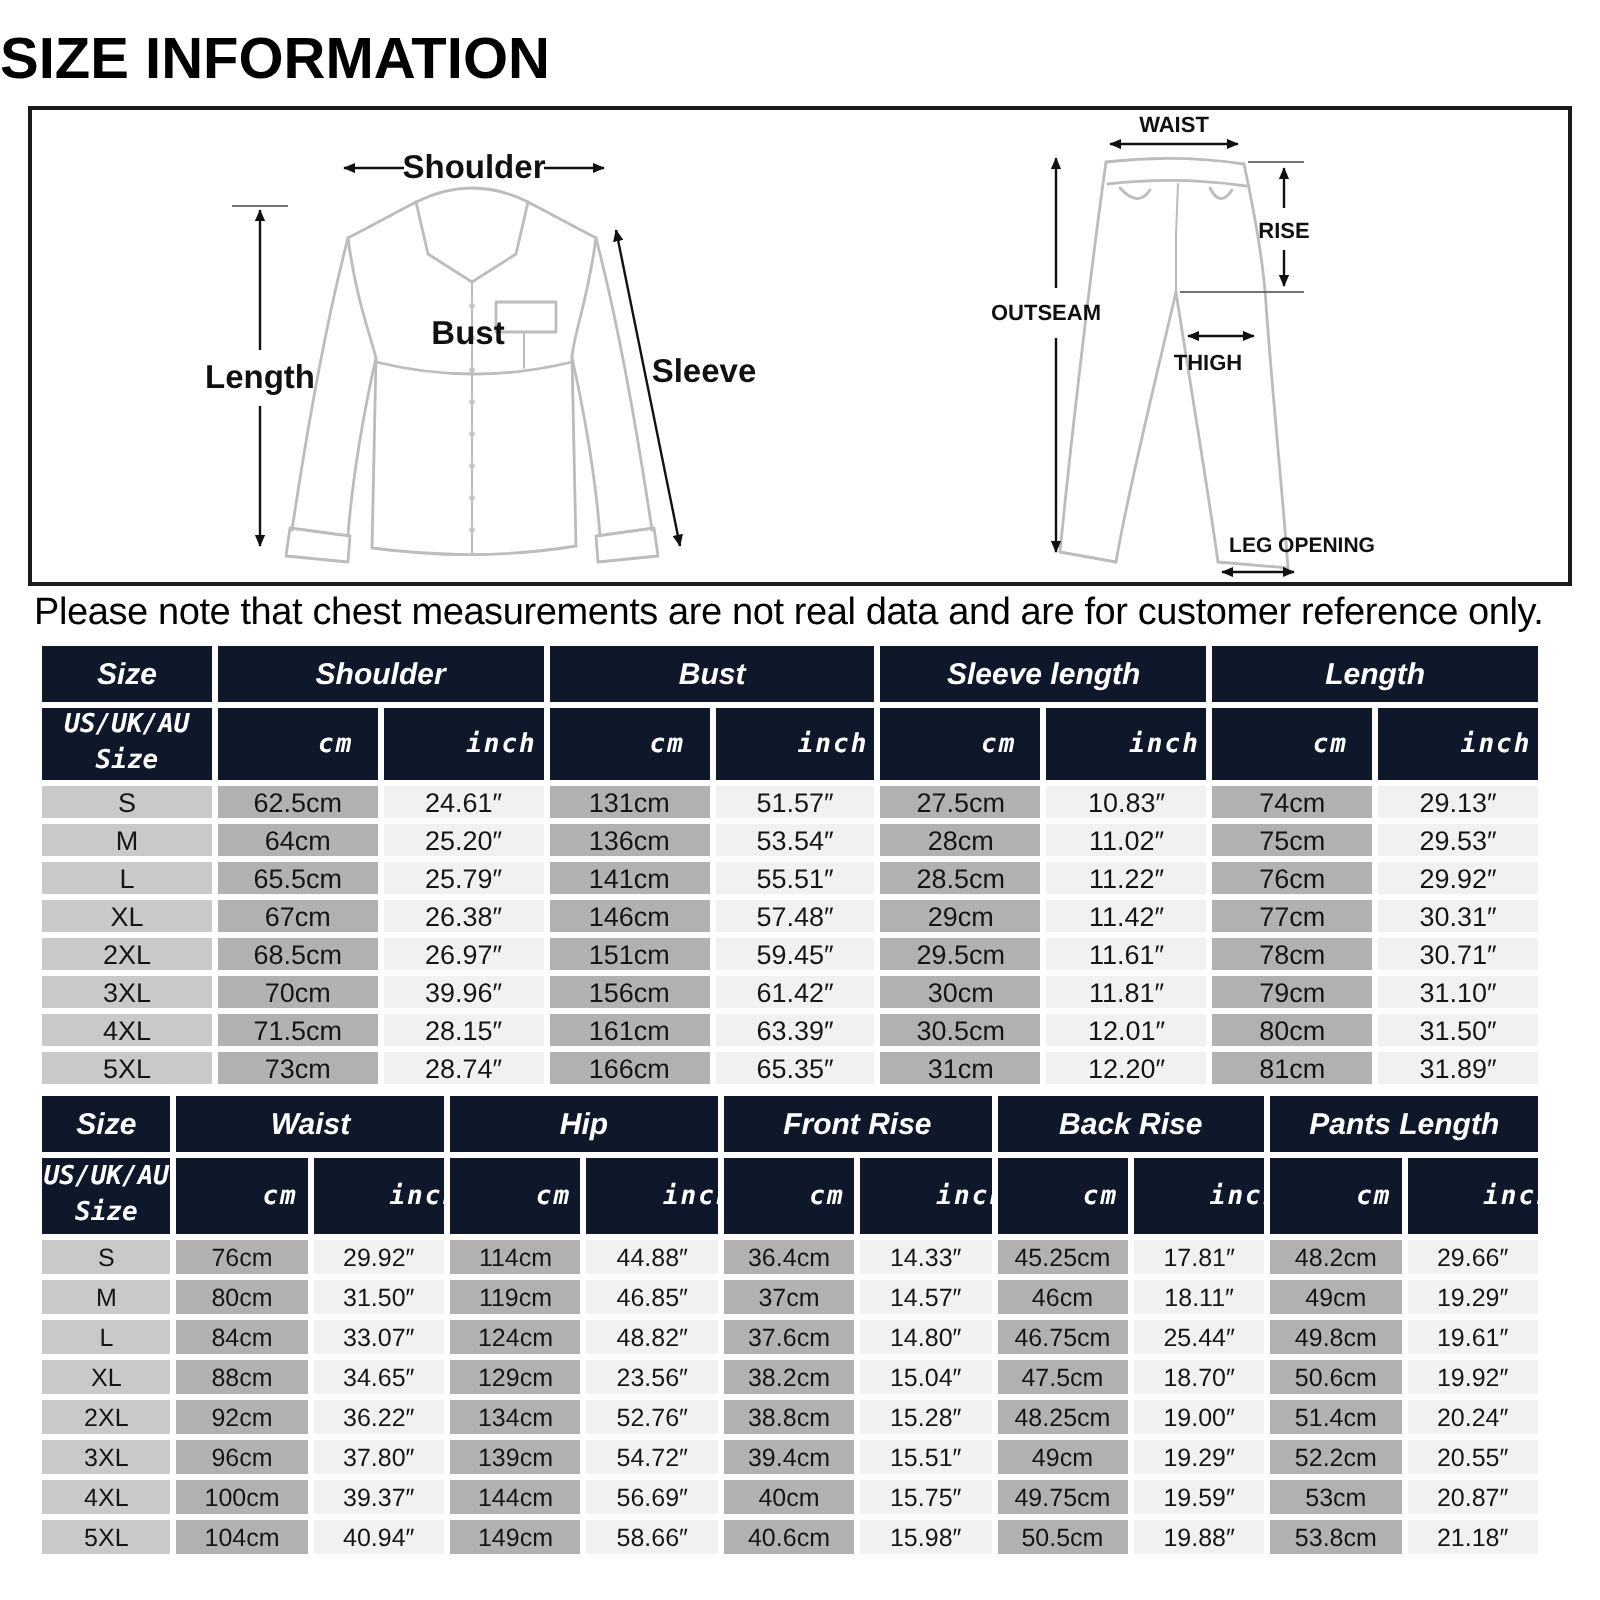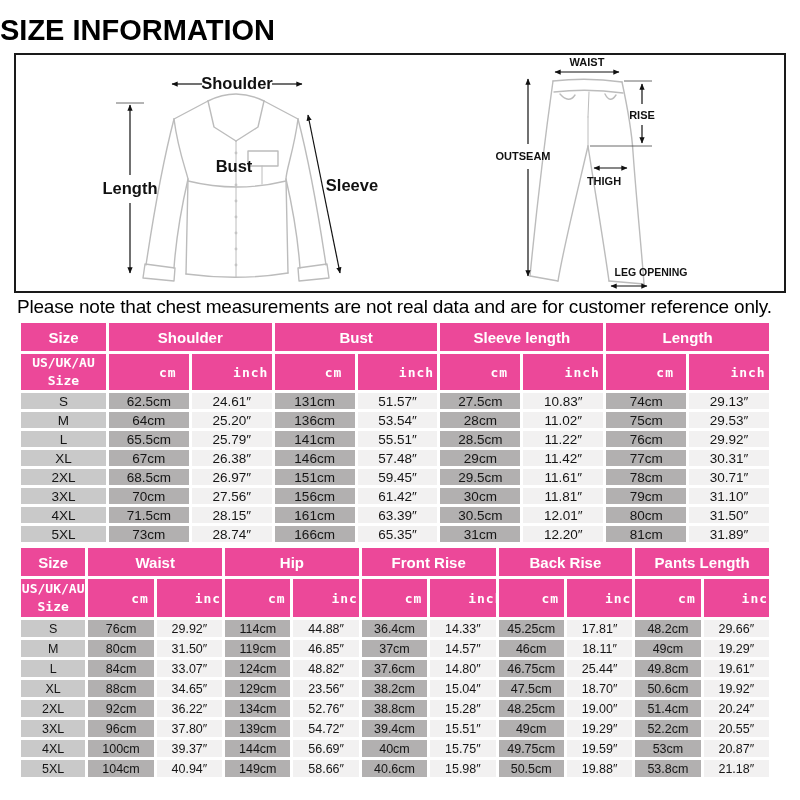--- a/index.html
+++ b/index.html
@@ -14,21 +14,21 @@
   .arrowln{stroke:#111;stroke-width:1.2;fill:none;}
   .tick{stroke:#444;stroke-width:0.8;fill:none;}
   .lbl-big{font-size:16.5px;font-weight:bold;}
   .lbl-sm{font-size:11px;font-weight:bold;}
   .lbl-xs{font-size:10.5px;font-weight:bold;}
 
   .note{margin:3px 15px 2px;padding:0 2px;font-size:19px;letter-spacing:-0.2px;white-space:nowrap;color:#000;}
 
   table{border-collapse:separate;border-spacing:3px;table-layout:fixed;margin-left:18px;width:754px;}
   th,td{text-align:center;vertical-align:middle;padding:0;overflow:hidden;}
-  thead th{background:#ec4899;color:#fff;font-weight:bold;}
+  thead th{background:#0f172a;color:#fff;font-weight:bold;font-style:italic;}
   .h-group{font-size:15px;height:28px;}
   .h-size{font-size:15px;}
   .h-unit{font-family:"DejaVu Sans Mono",monospace;font-size:13px;height:36px;letter-spacing:1px;padding-left:38px;}
   .h-us{font-family:"DejaVu Sans Mono",monospace;font-size:13px;white-space:pre-line;line-height:1.35;}
   td{color:#151515;}
   .t1 td{font-size:13.5px;height:16px;}
   .t2 td{font-size:12.5px;height:17px;}
   .t2 .h-unit{height:38px;}
   .c-size{background:#C9C9C9;}
   .c-cm{background:#B2B0B0;}
@@ -229,21 +229,21 @@
         <td class="c-cm">151cm</td>
         <td class="c-inch">59.45″</td>
         <td class="c-cm">29.5cm</td>
         <td class="c-inch">11.61″</td>
         <td class="c-cm">78cm</td>
         <td class="c-inch">30.71″</td>
       </tr>
       <tr>
         <td class="c-size">3XL</td>
         <td class="c-cm">70cm</td>
-        <td class="c-inch">27.56″</td>
+        <td class="c-inch">39.96″</td>
         <td class="c-cm">156cm</td>
         <td class="c-inch">61.42″</td>
         <td class="c-cm">30cm</td>
         <td class="c-inch">11.81″</td>
         <td class="c-cm">79cm</td>
         <td class="c-inch">31.10″</td>
       </tr>
       <tr>
         <td class="c-size">4XL</td>
         <td class="c-cm">71.5cm</td>

